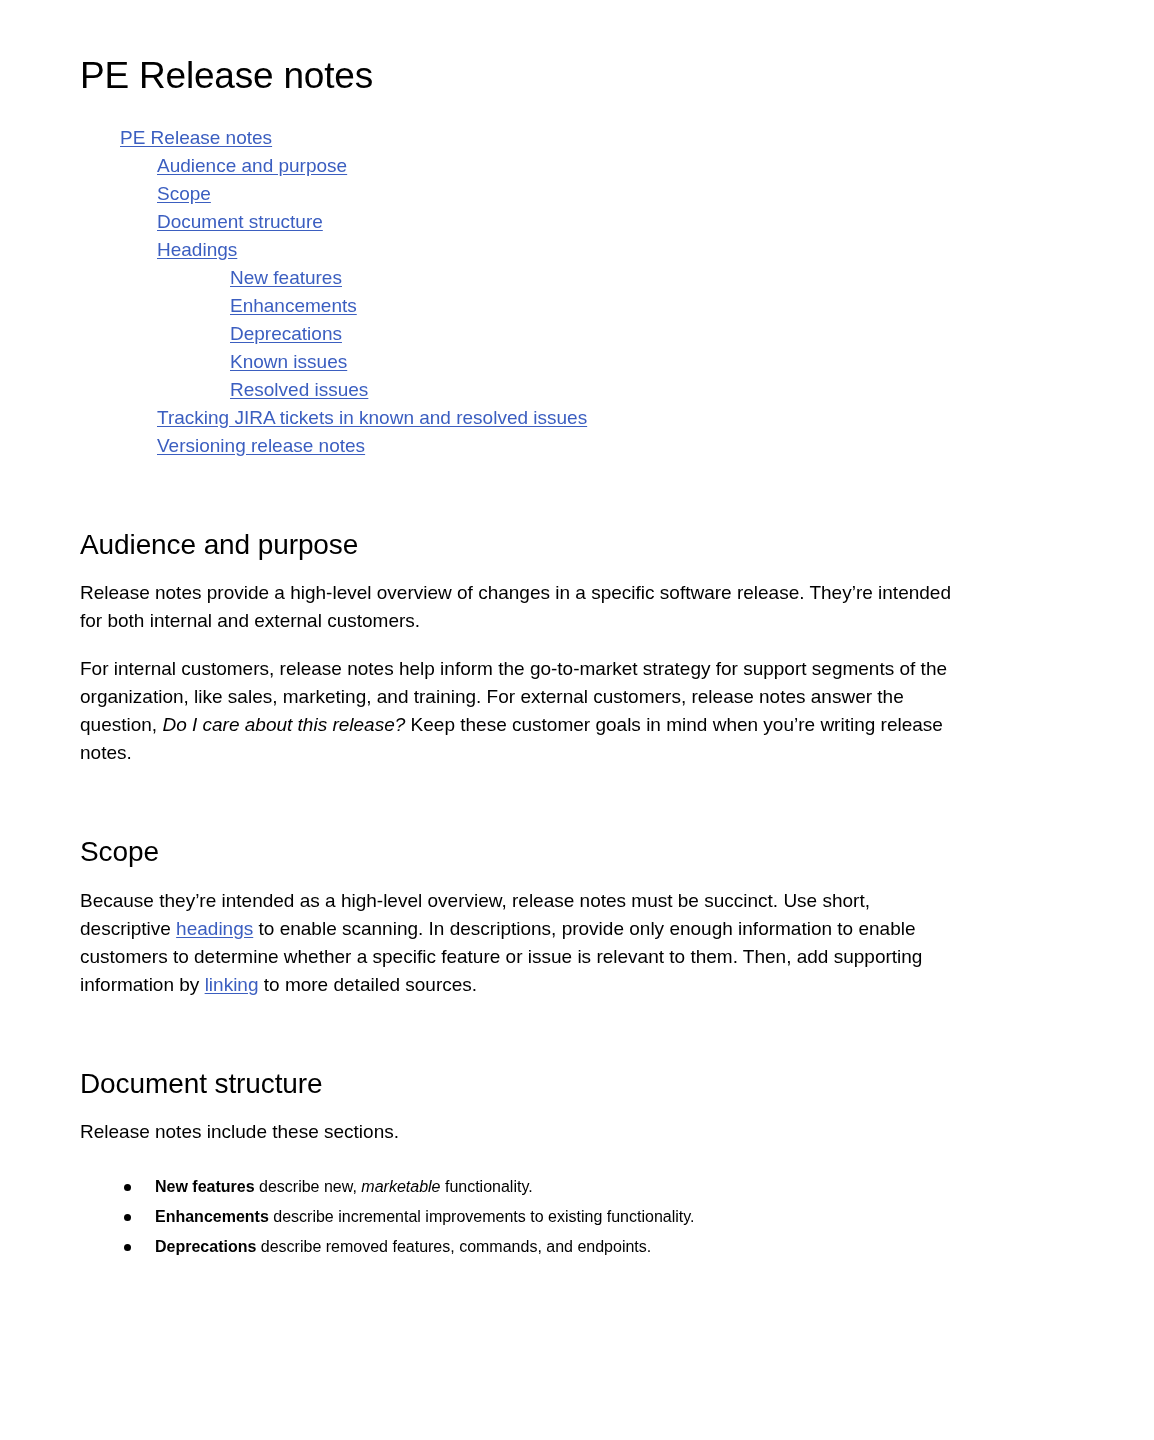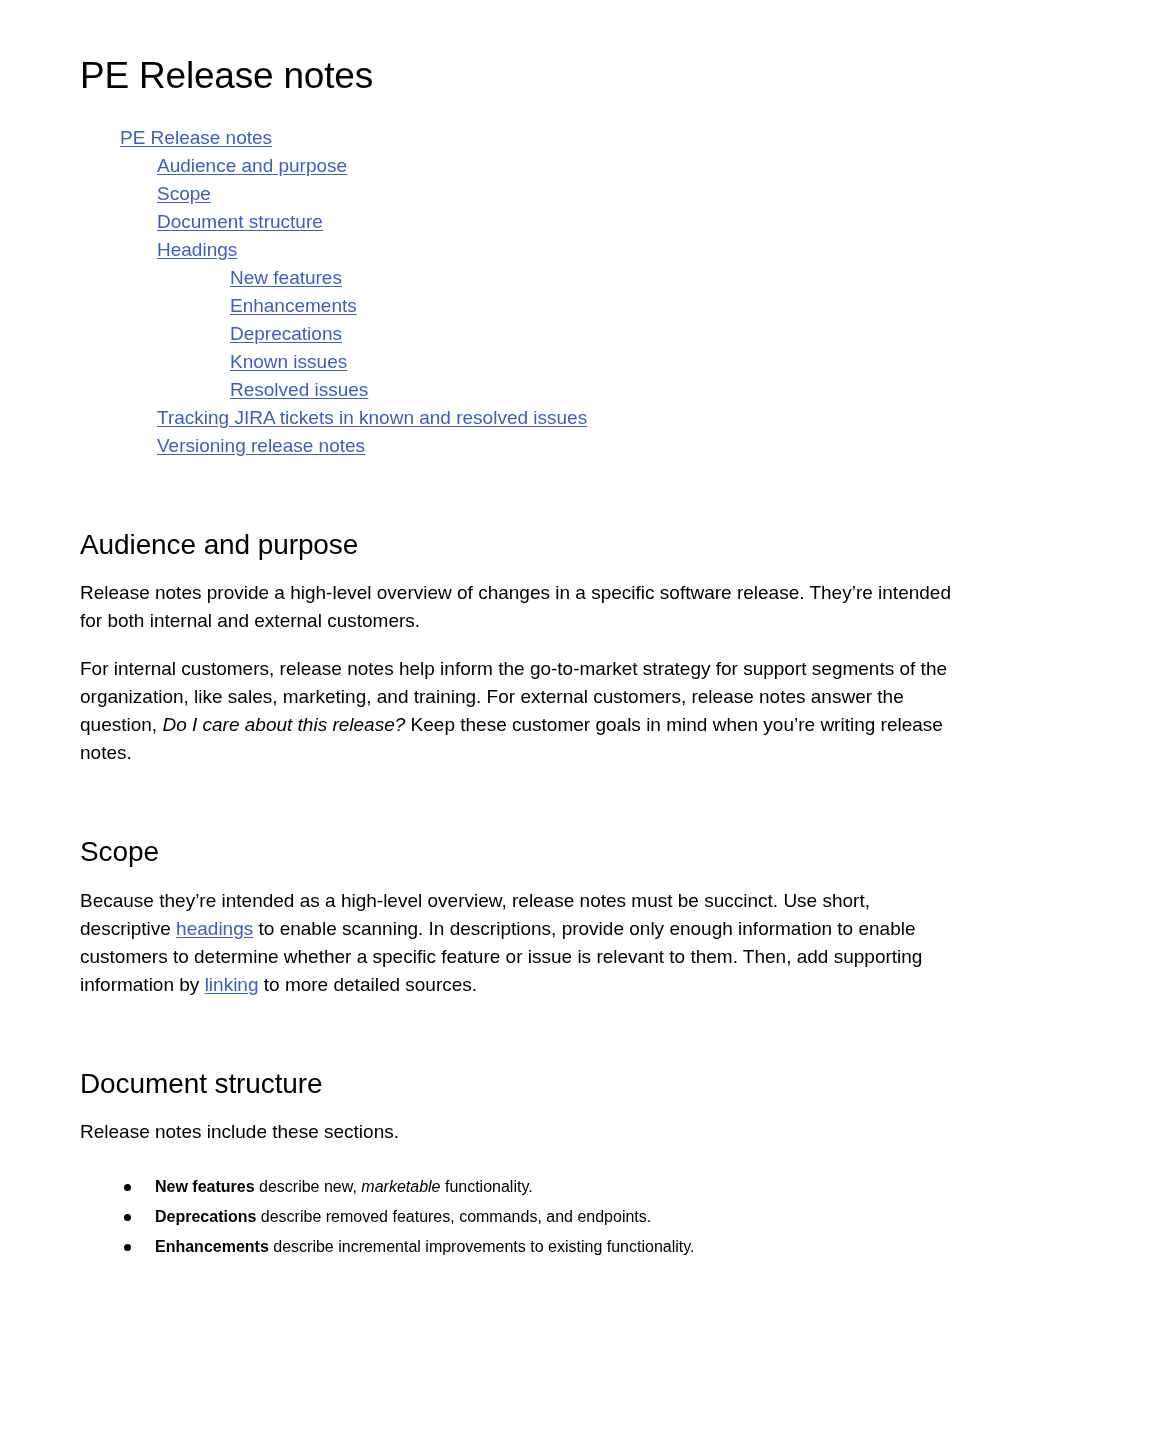--- a/index.html
+++ b/index.html
@@ -136,18 +136,18 @@
   <div class="section">
     <h2 class="section-heading">Scope</h2>
     <p class="body-text"><span>Because they’re intended as a high-level overview, release notes must be succinct. Use short, descriptive </span><span class="inline-link">headings</span><span> to enable scanning. In descriptions, provide only enough information to enable customers to determine whether a specific feature or issue is relevant to them. Then, add supporting information by </span><span class="inline-link">linking</span><span> to more detailed sources.</span></p>
   </div>
 
   <div class="section">
     <h2 class="section-heading">Document structure</h2>
     <p class="body-text"><span>Release notes include these sections.</span></p>
     <ul class="bullet-list">
       <li><strong>New features</strong><span> describe new, </span><em>marketable</em><span> functionality.</span></li>
+      <li><strong>Enhancements</strong><span> describe incremental improvements to existing functionality.</span><em></em><span></span></li>
       <li><strong>Deprecations</strong><span> describe removed features, commands, and endpoints.</span><em></em><span></span></li>
-      <li><strong>Enhancements</strong><span> describe incremental improvements to existing functionality.</span><em></em><span></span></li>
     </ul>
   </div>
 
 </div>
 
 </body></html>

